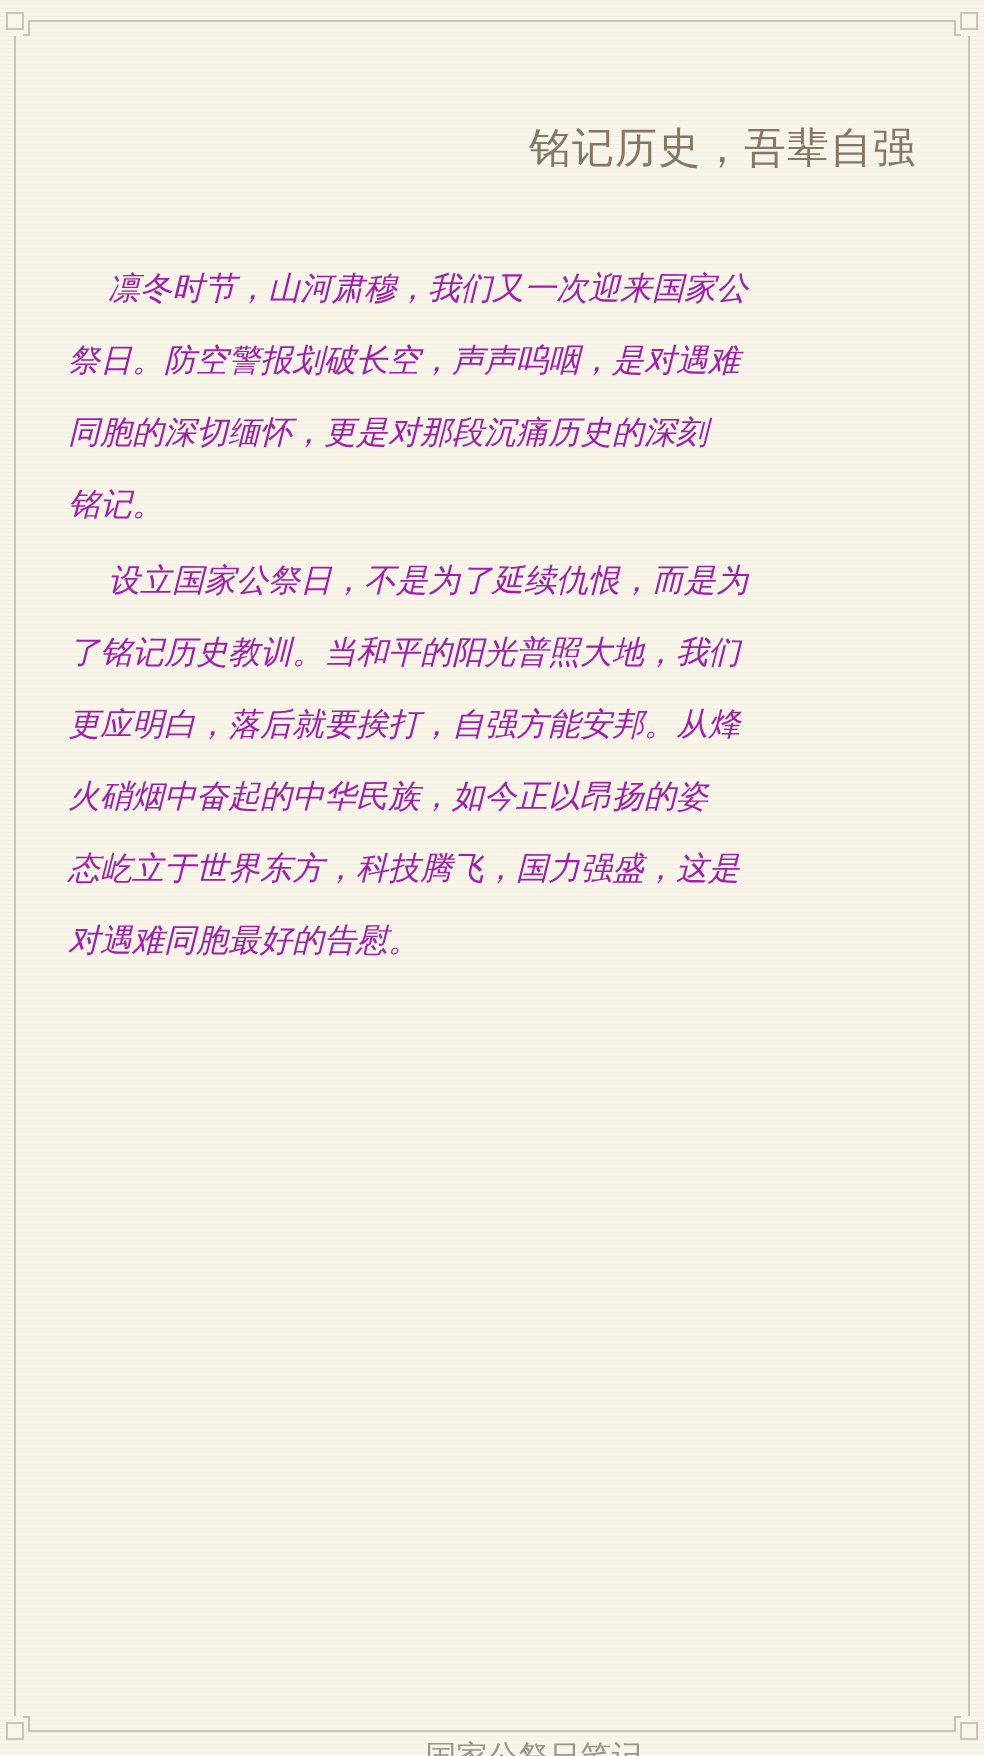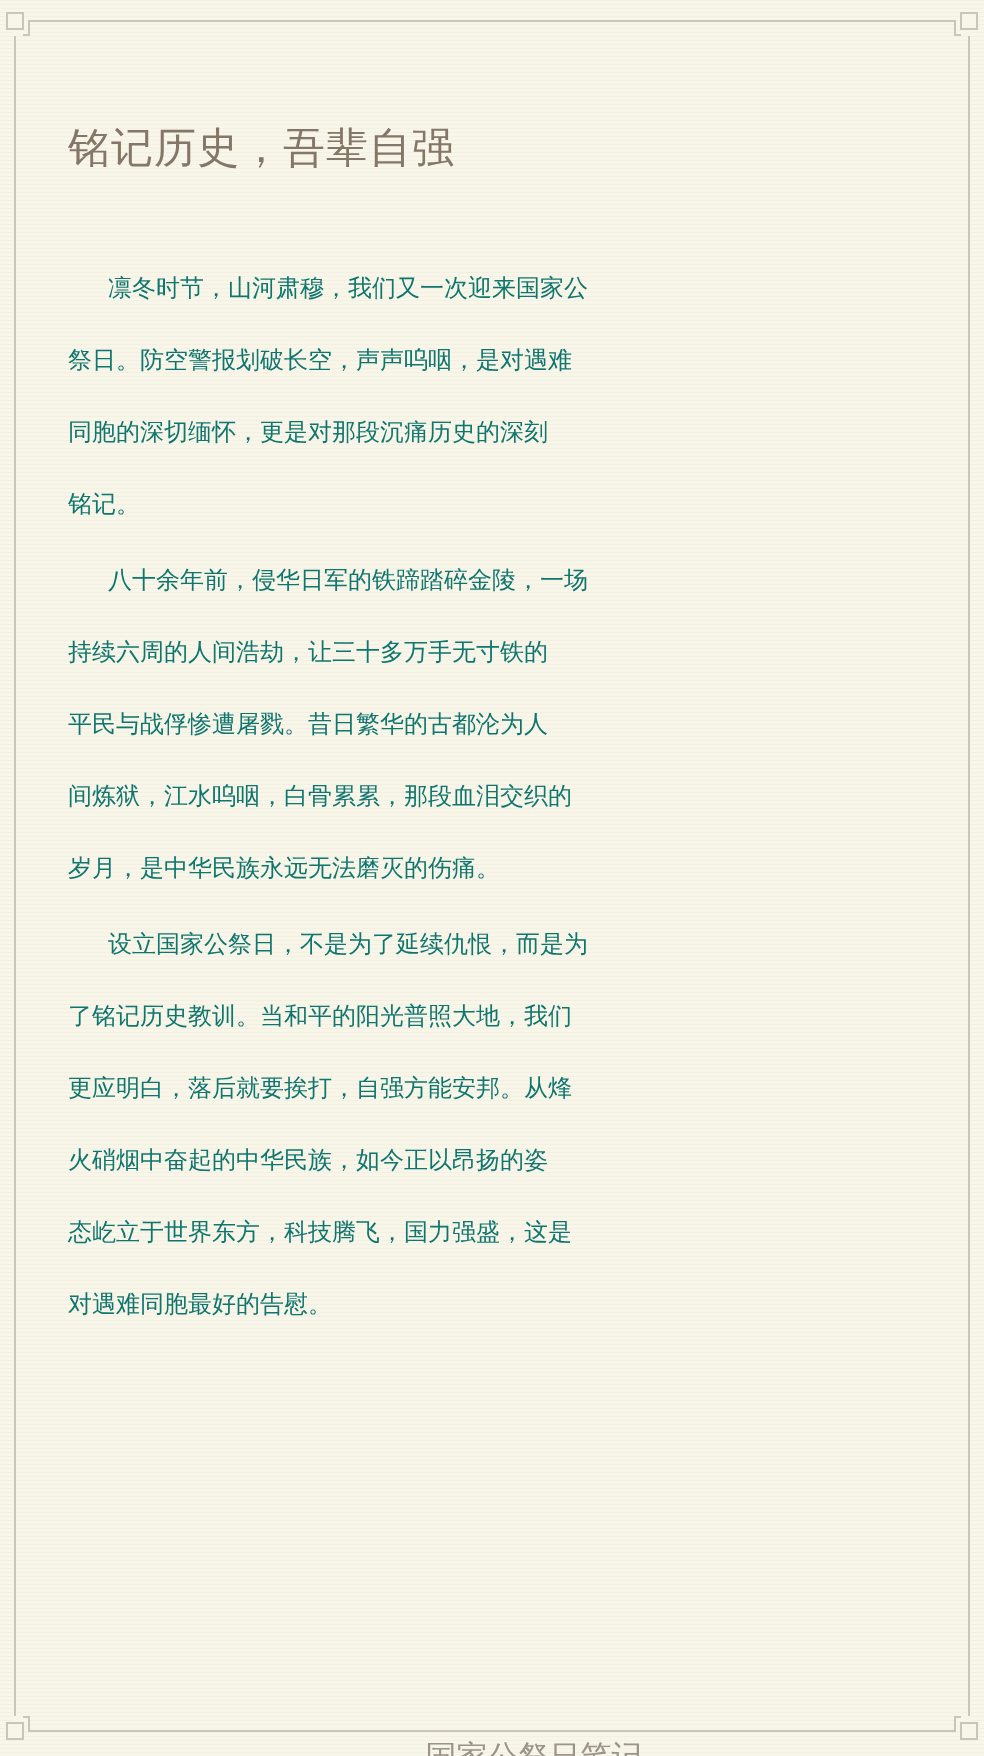--- a/index.html
+++ b/index.html
@@ -74,32 +74,33 @@
     left: 68px;
     top: 0;
     width: 848px;
     color: #877969;
   }
   .title {
     margin: 118px 0 0 0;
     font-size: 42px;
     line-height: 60px;
     font-weight: 400;
-    text-align: left;
+    text-align: right;
     color: #857768;
     letter-spacing: 1px;
   }
   .paragraphs { margin-top: 74px; }
   .paragraphs p {
     margin: 0 0 4px 0;
-    font-size: 24px;
+    font-size: 32px;
     line-height: 72px;
     text-indent: 40px;
     white-space: pre;        
-    color: #0f766e;
+    color: #a21caf;
+    font-style: italic;
   }
 
   
   .footer-caption {
     position: absolute;
     top: 1739px;
     left: 0;
     right: 0;
     text-align: center;
     transform: translateX(42px);
@@ -138,25 +139,20 @@
   <div class="step-h"></div>
 </div>
 
 <div class="content">
   <h1 class="title">铭记历史，吾辈自强</h1>
   <div class="paragraphs">
     <p>凛冬时节，山河肃穆，我们又一次迎来国家公
 祭日。防空警报划破长空，声声呜咽，是对遇难
 同胞的深切缅怀，更是对那段沉痛历史的深刻
 铭记。</p>
-    <p>八十余年前，侵华日军的铁蹄踏碎金陵，一场
-持续六周的人间浩劫，让三十多万手无寸铁的
-平民与战俘惨遭屠戮。昔日繁华的古都沦为人
-间炼狱，江水呜咽，白骨累累，那段血泪交织的
-岁月，是中华民族永远无法磨灭的伤痛。</p>
     <p>设立国家公祭日，不是为了延续仇恨，而是为
 了铭记历史教训。当和平的阳光普照大地，我们
 更应明白，落后就要挨打，自强方能安邦。从烽
 火硝烟中奋起的中华民族，如今正以昂扬的姿
 态屹立于世界东方，科技腾飞，国力强盛，这是
 对遇难同胞最好的告慰。</p>
   </div>
 </div>
 
 <div class="footer-caption">国家公祭日笔记</div>

